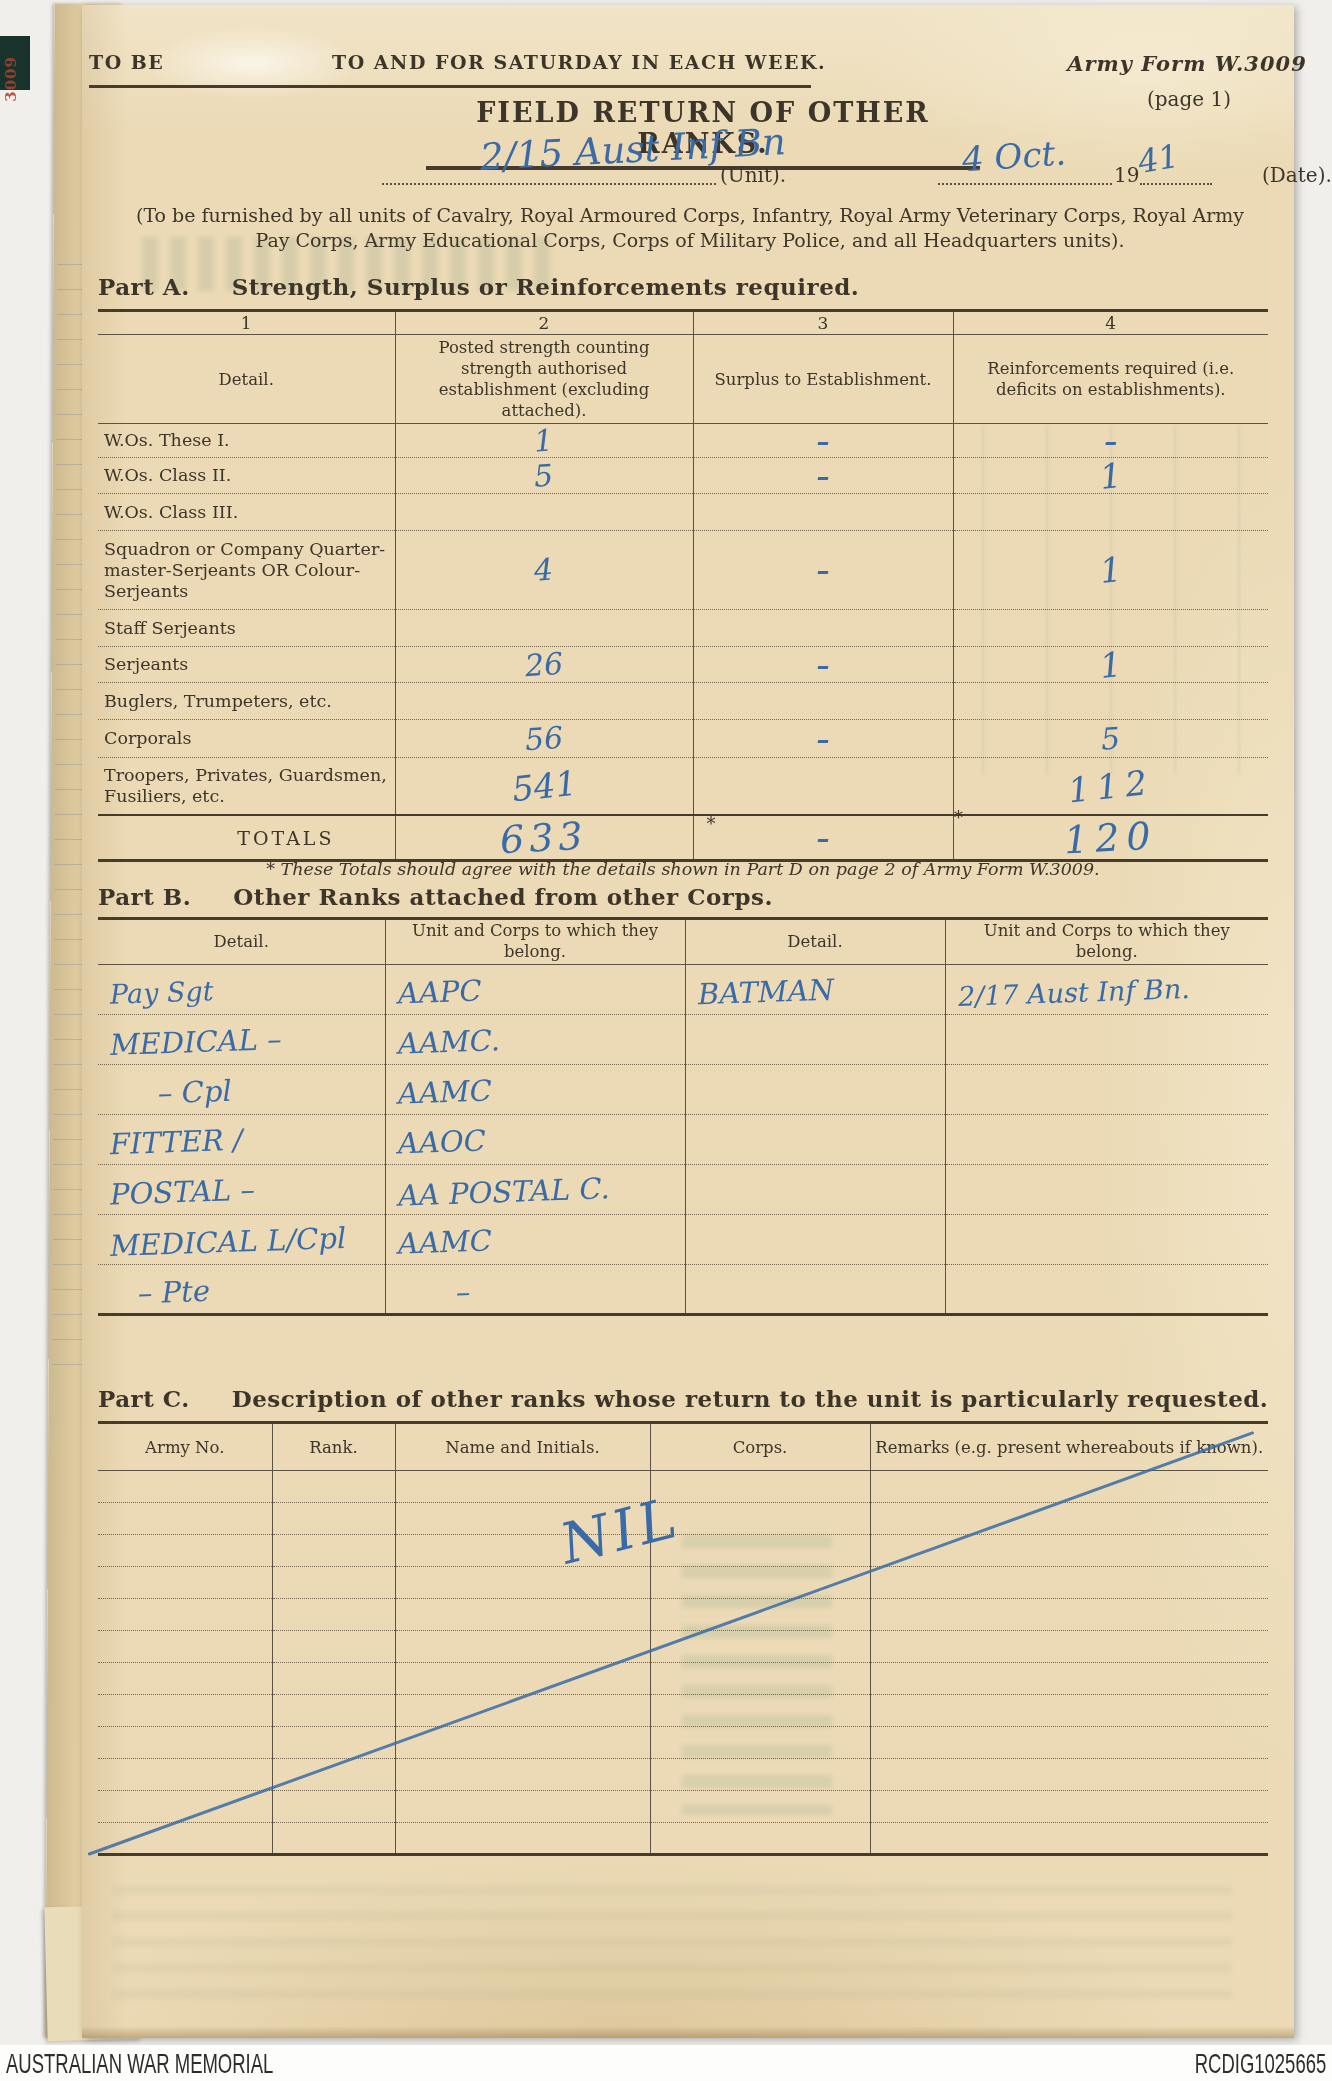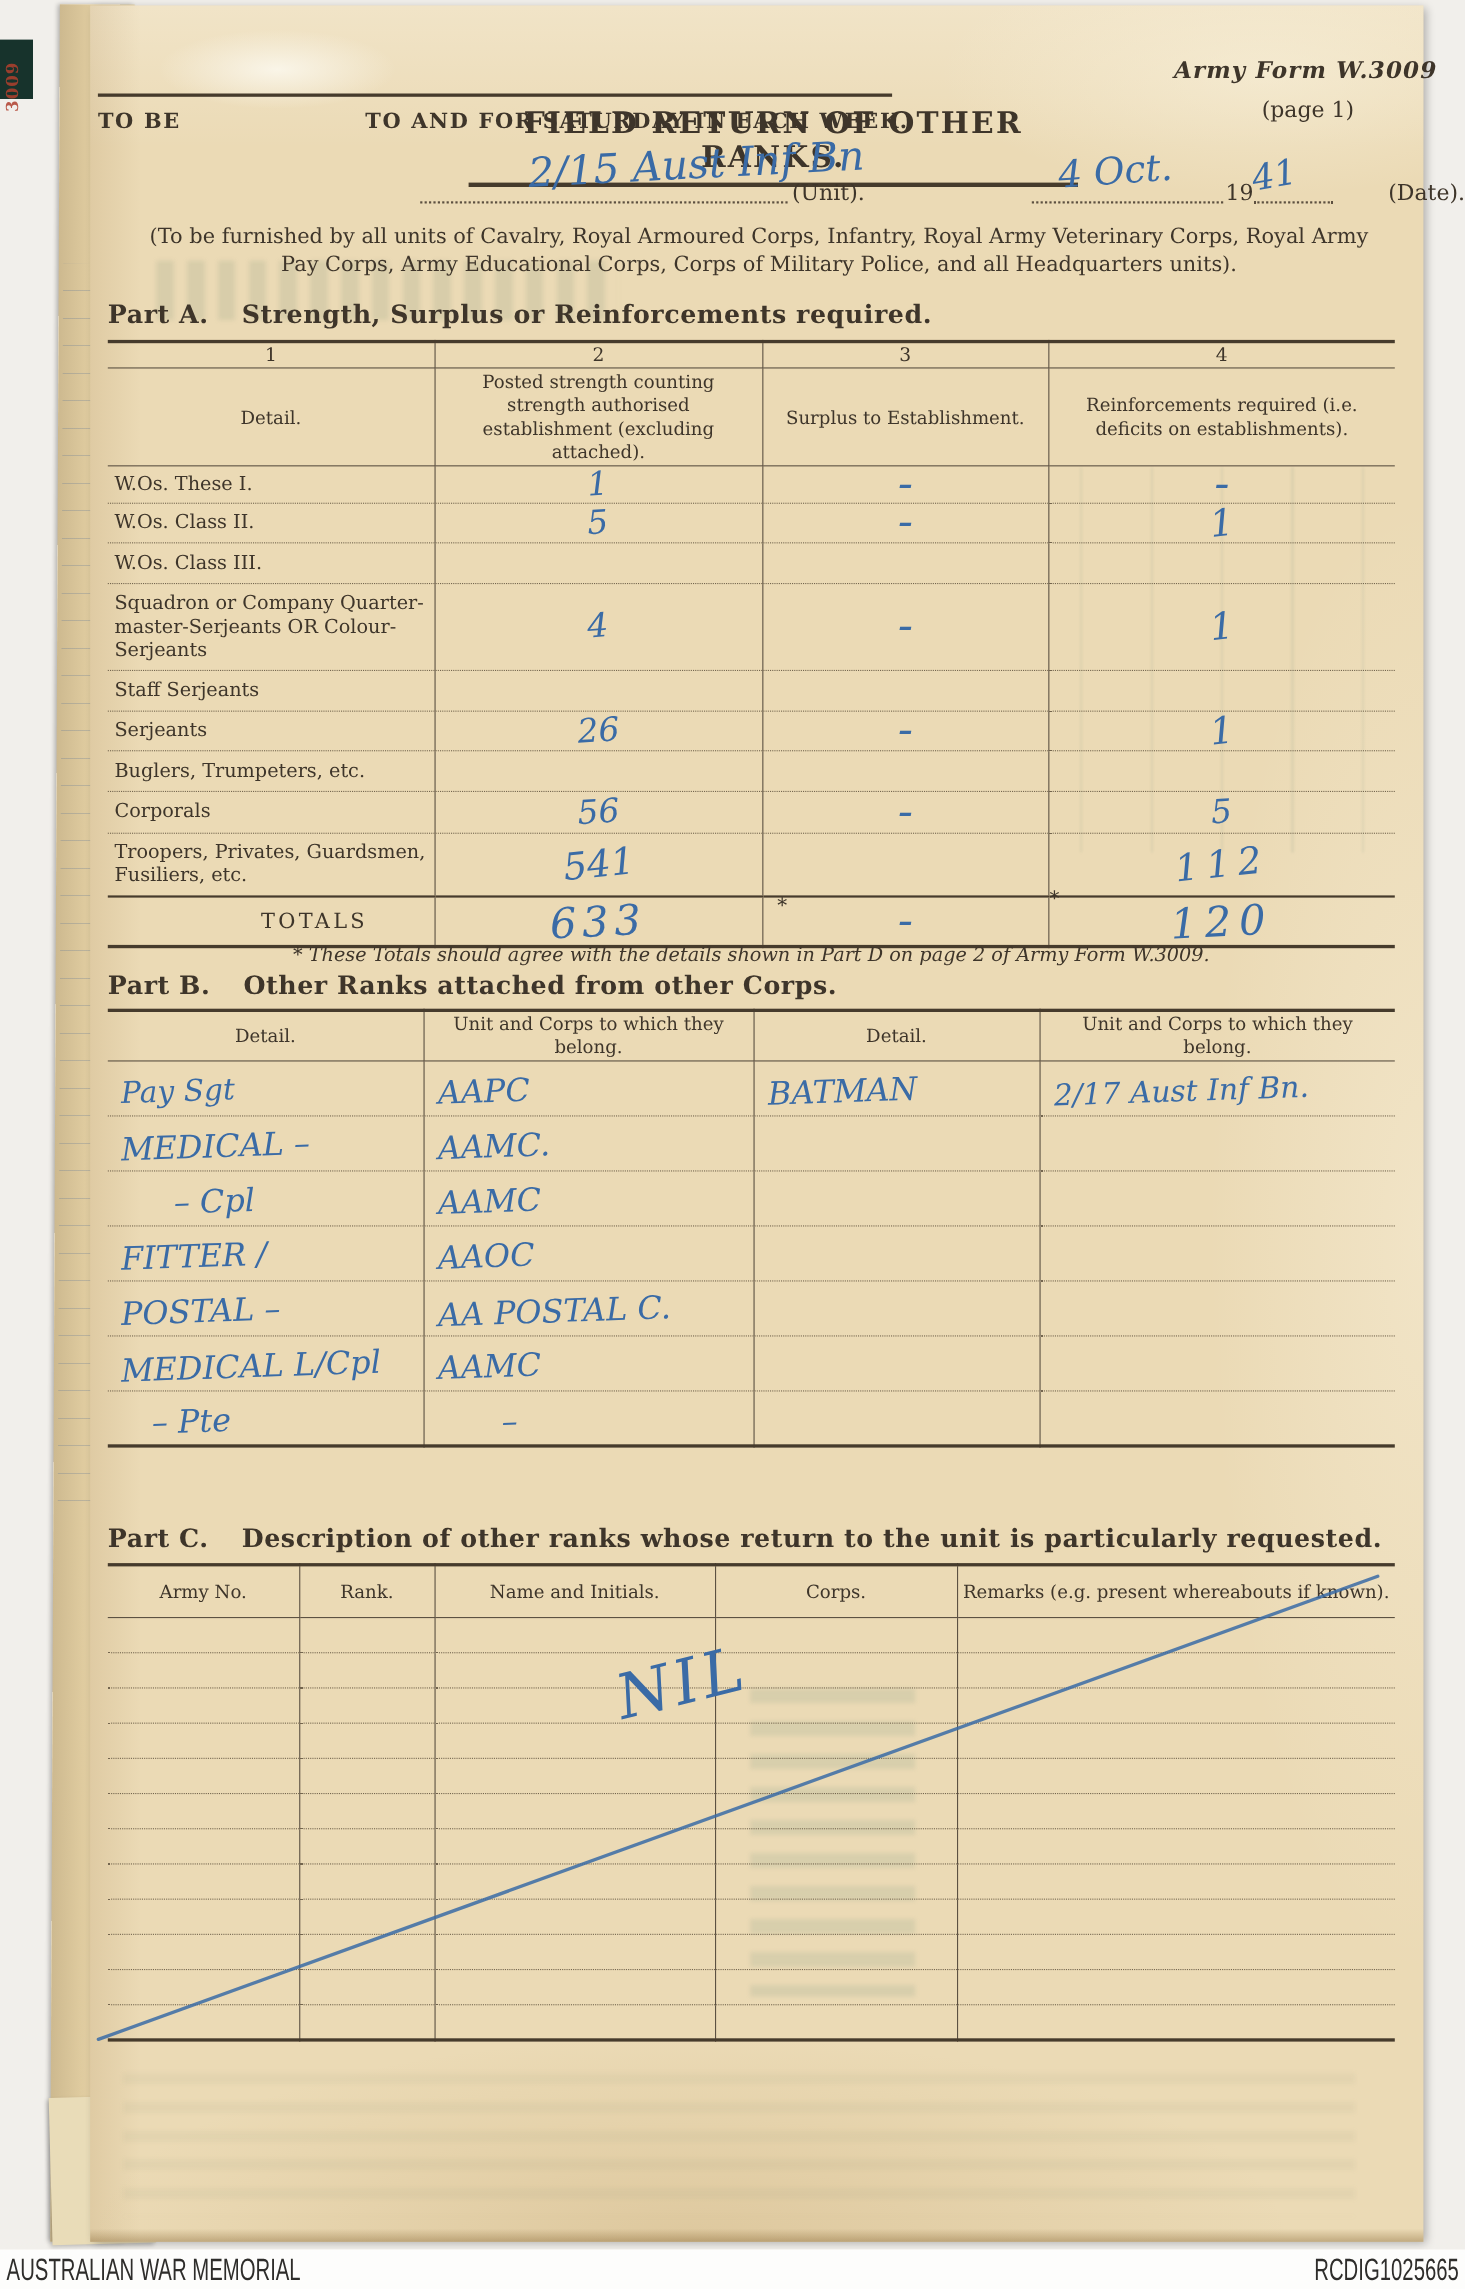--- a/index.html
+++ b/index.html
@@ -40,21 +40,21 @@
   .ghost-a{left:60px;top:232px;width:420px;height:54px;
     background:repeating-linear-gradient(90deg,rgba(110,135,110,.15) 0 16px,transparent 16px 28px);}
   .ghost-b{left:600px;top:1530px;width:150px;height:280px;
     background:repeating-linear-gradient(180deg,rgba(105,140,120,.14) 0 13px,transparent 13px 30px);}
   .ghost-c{left:900px;top:420px;width:300px;height:350px;
     background:repeating-linear-gradient(90deg,rgba(120,150,130,.12) 0 2px,transparent 2px 64px);filter:blur(1px);}
   .ghost-d{left:30px;top:1880px;width:1120px;height:130px;
     background:repeating-linear-gradient(180deg,rgba(140,150,115,.08) 0 10px,transparent 10px 26px);}
 
   
-  .hline{position:absolute;left:7px;top:46px;font-size:19px;font-weight:bold;letter-spacing:1.5px;white-space:nowrap;margin-top:48px;}
+  .hline{position:absolute;left:7px;top:46px;font-size:19px;font-weight:bold;letter-spacing:1.5px;white-space:nowrap;}
   .hline .rest{position:absolute;left:243px;top:0;}
   .hrule{position:absolute;left:7px;top:80px;width:722px;border-bottom:3px solid #463b2c;}
   .form-ref{position:absolute;left:985px;top:46px;width:240px;text-align:center;
     font-style:italic;font-size:21px;font-weight:bold;letter-spacing:1px;}
   .form-page{position:absolute;left:987px;top:82px;width:240px;text-align:center;font-size:20px;}
   .title{position:absolute;left:344px;top:92px;width:554px;text-align:center;}
   .title span{display:inline-block;font-size:27px;font-weight:bold;letter-spacing:2px;
     border-bottom:4px solid #463b2c;padding-bottom:7px;}
 
   .dotted{position:absolute;border-bottom:2px dotted #5d5040;}
@@ -71,21 +71,21 @@
 
   
   .hw{font-family:"DejaVu Serif","Liberation Serif",serif;font-style:italic;
     color:var(--c-pen,#3a6ba6);display:inline-block;line-height:1;}
   .hw-unit{position:absolute;left:398px;top:126px;font-size:37px;transform:rotate(-3deg);white-space:nowrap;}
   .hw-date{position:absolute;left:880px;top:134px;font-size:34px;transform:rotate(-4deg);white-space:nowrap;}
   .hw-year{position:absolute;left:1056px;top:138px;font-size:32px;transform:rotate(-10deg);}
 
   
   .part-head{position:absolute;left:16px;font-size:23px;font-weight:bold;letter-spacing:.5px;white-space:nowrap;}
-  .part-head .pname{margin-right:30px;}
+  .part-head .pname{margin-right:42px;}
   .ph-a{top:268px;} .ph-b{top:878px;} .ph-c{top:1380px;}
 
   
   table{position:absolute;left:16px;border-collapse:collapse;table-layout:fixed;width:1170px;
     font-size:17px;color:var(--c-ink,#3e352a);}
   td,th{border-right:1px solid #5c5142;font-weight:normal;overflow:visible;}
   td:last-child,th:last-child{border-right:none;}
   .t-a{top:304px;border-top:3px solid #463b2c;border-bottom:3px solid #463b2c;}
   .t-b{top:912px;border-top:3px solid #463b2c;border-bottom:3px solid #463b2c;}
   .t-c{top:1416px;border-top:3px solid #463b2c;border-bottom:3px solid #463b2c;}

